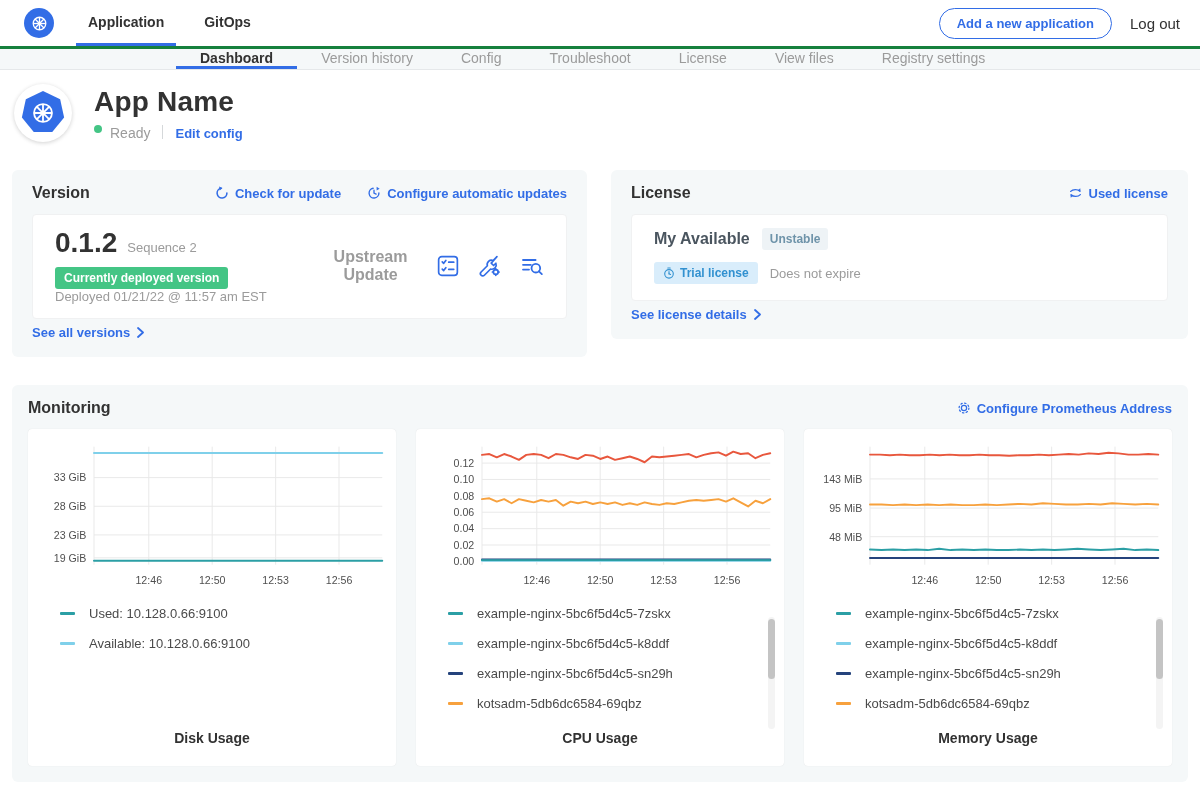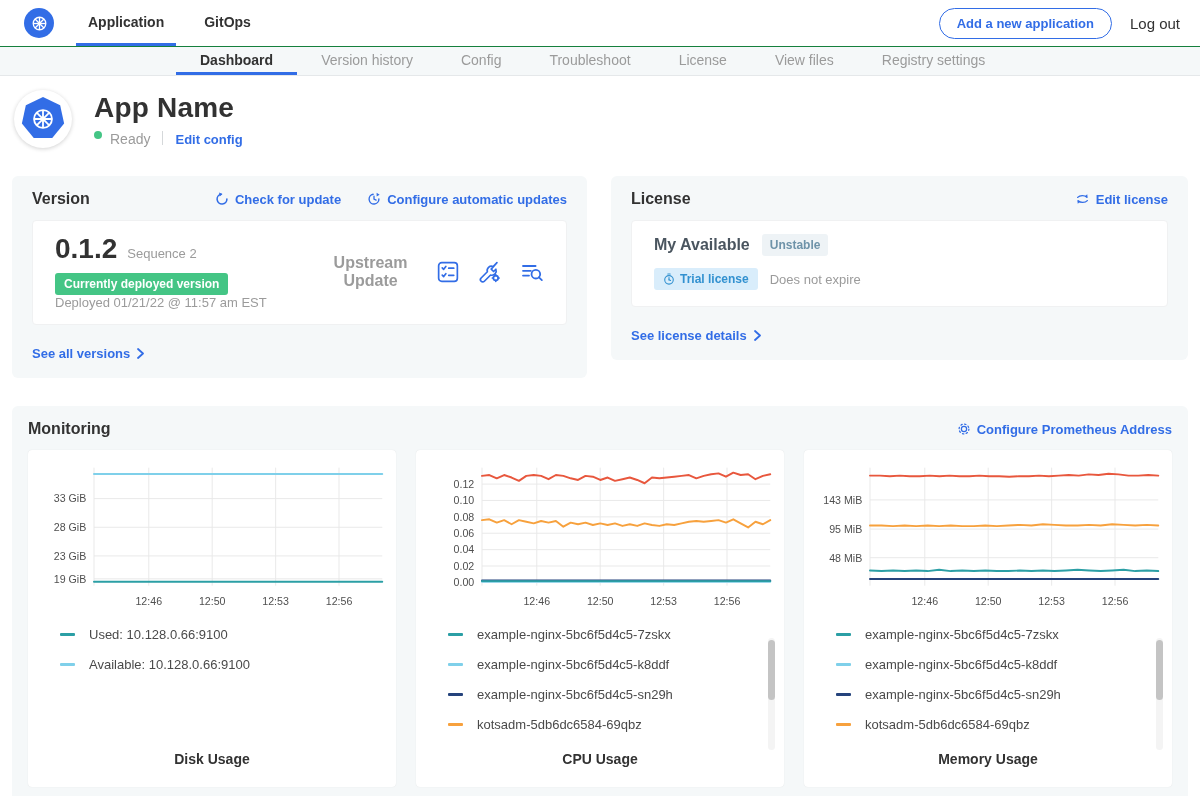--- a/index.html
+++ b/index.html
@@ -10,21 +10,21 @@
   .topnav { height:46px; display:flex; align-items:center; padding:0 20px 0 24px; background:#fff; }
   .k8s-logo { width:30px; height:30px; border-radius:50%; background:#326de6; display:flex; align-items:center; justify-content:center; margin-right:22px; }
   .topnav-tabs { display:flex; height:46px; }
   .topnav-tab { font-size:14px; font-weight:bold; color:#323232; padding:0 12px; margin-right:16px; display:flex; align-items:center; height:46px; border-bottom:3px solid transparent; cursor:pointer; }
   .topnav-tab.active { border-bottom-color:#326de6; }
   .topnav-right { margin-left:auto; display:flex; align-items:center; gap:18px; }
   .add-app-btn { border:1px solid #326de6; color:#326de6; background:#fff; font-weight:bold; font-size:13px; padding:7px 17px; border-radius:17px; cursor:pointer; font-family:inherit; }
   .logout { font-size:15px; color:#323232; cursor:pointer; }
 
   
-  .subnav { height:30px; background:#f5f8f9; border-top:1px solid #15803d; border-bottom:1px solid #e5e8ea; display:flex; padding-left:176px; }
+  .subnav { height:24px; background:#f5f8f9; border-top:3px solid #15803d; border-bottom:1px solid #e5e8ea; display:flex; padding-left:176px; }
   .subnav-tab { font-size:14px; color:#9b9b9b; padding:0 24px; display:flex; align-items:center; border-bottom:3px solid transparent; cursor:pointer; }
   .subnav-tab.active { color:#323232; font-weight:bold; border-bottom-color:#326de6; }
 
   
   .app-header { display:flex; align-items:flex-start; padding:14px 24px 18px 14px; background:#fff; }
   .app-avatar { width:58px; height:58px; border-radius:50%; background:#fff; box-shadow:0 1px 4px rgba(0,0,0,.18); display:flex; align-items:center; justify-content:center; }
   .heptagon { width:44px; height:44px; background:#326de6; clip-path:polygon(50% 0%, 89% 19%, 98% 60%, 71% 93%, 29% 93%, 2% 60%, 11% 19%); display:flex; align-items:center; justify-content:center; }
   .app-title-block { margin-left:22px; padding-top:2px; }
   .app-name { font-size:28px; font-weight:bold; color:#323232; letter-spacing:.2px; }
   .app-status-row { display:flex; margin-top:7px; gap:8px; }
@@ -46,21 +46,21 @@
   .version-panel { padding:12px 22px 14px 22px; display:flex; align-items:center; }
   .ver-left { min-width:250px; }
   .ver-number-row { display:flex; align-items:baseline; gap:10px; }
   .ver-number { font-size:28px; font-weight:bold; color:#323232; }
   .ver-seq { font-size:13px; color:#9b9b9b; }
   .deployed-badge { display:inline-block; margin-top:8px; background:#44c585; color:#fff; font-size:12px; font-weight:bold; padding:4px 9px; border-radius:3px; }
   .deployed-at { font-size:13px; color:#9b9b9b; }
   .ver-source { flex:1; text-align:center; font-size:16px; font-weight:bold; color:#9b9b9b; }
   .ver-icons { display:flex; gap:18px; align-items:center; }
   .ver-icons svg { cursor:pointer; }
-  .see-link { margin-top:19px; }
+  .see-link { margin-top:4px; }
 
   .license-panel { padding:13px 22px 16px 22px; }
   .lic-row1 { display:flex; align-items:center; gap:12px; }
   .customer-name { font-size:16px; font-weight:bold; color:#4a555f; }
   .channel-badge { background:#eef3f6; color:#6e93a9; font-size:12px; font-weight:bold; padding:4px 8px; border-radius:3px; }
   .lic-row2 { display:flex; align-items:center; gap:12px; margin-top:12px; }
   .trial-badge { background:#d9edfb; color:#3291d0; font-size:12px; font-weight:bold; padding:4px 9px; border-radius:3px; display:inline-flex; align-items:center; gap:5px; }
   .expiry { font-size:13px; color:#9b9b9b; }
 
   
@@ -224,21 +224,21 @@
         <span class="links">
           <span class="link">
             <svg width="15" height="14" viewBox="0 0 16 16">
                 <g stroke="#326de6" stroke-width="1.5" fill="none" stroke-linecap="round">
                   <path d="M2.5 6.2 C5 3.4 10.4 3.4 13 6"></path>
                   <path d="M13.5 9.8 C11 12.6 5.6 12.6 3 10"></path>
                 </g>
                 <path d="M13.4 2.6 L13.8 6.4 L10.4 5.2 Z" fill="#326de6"></path>
                 <path d="M2.6 13.4 L2.2 9.6 L5.6 10.8 Z" fill="#326de6"></path>
               </svg>
-            <span>Edit license</span>
+            <span>Used license</span>
           </span>
         </span>
       </div>
       <div class="inner-panel license-panel">
         <div class="lic-row1">
           <span class="customer-name">My Available</span>
           <span class="channel-badge">Unstable</span>
         </div>
         <div class="lic-row2">
           <span class="trial-badge">

